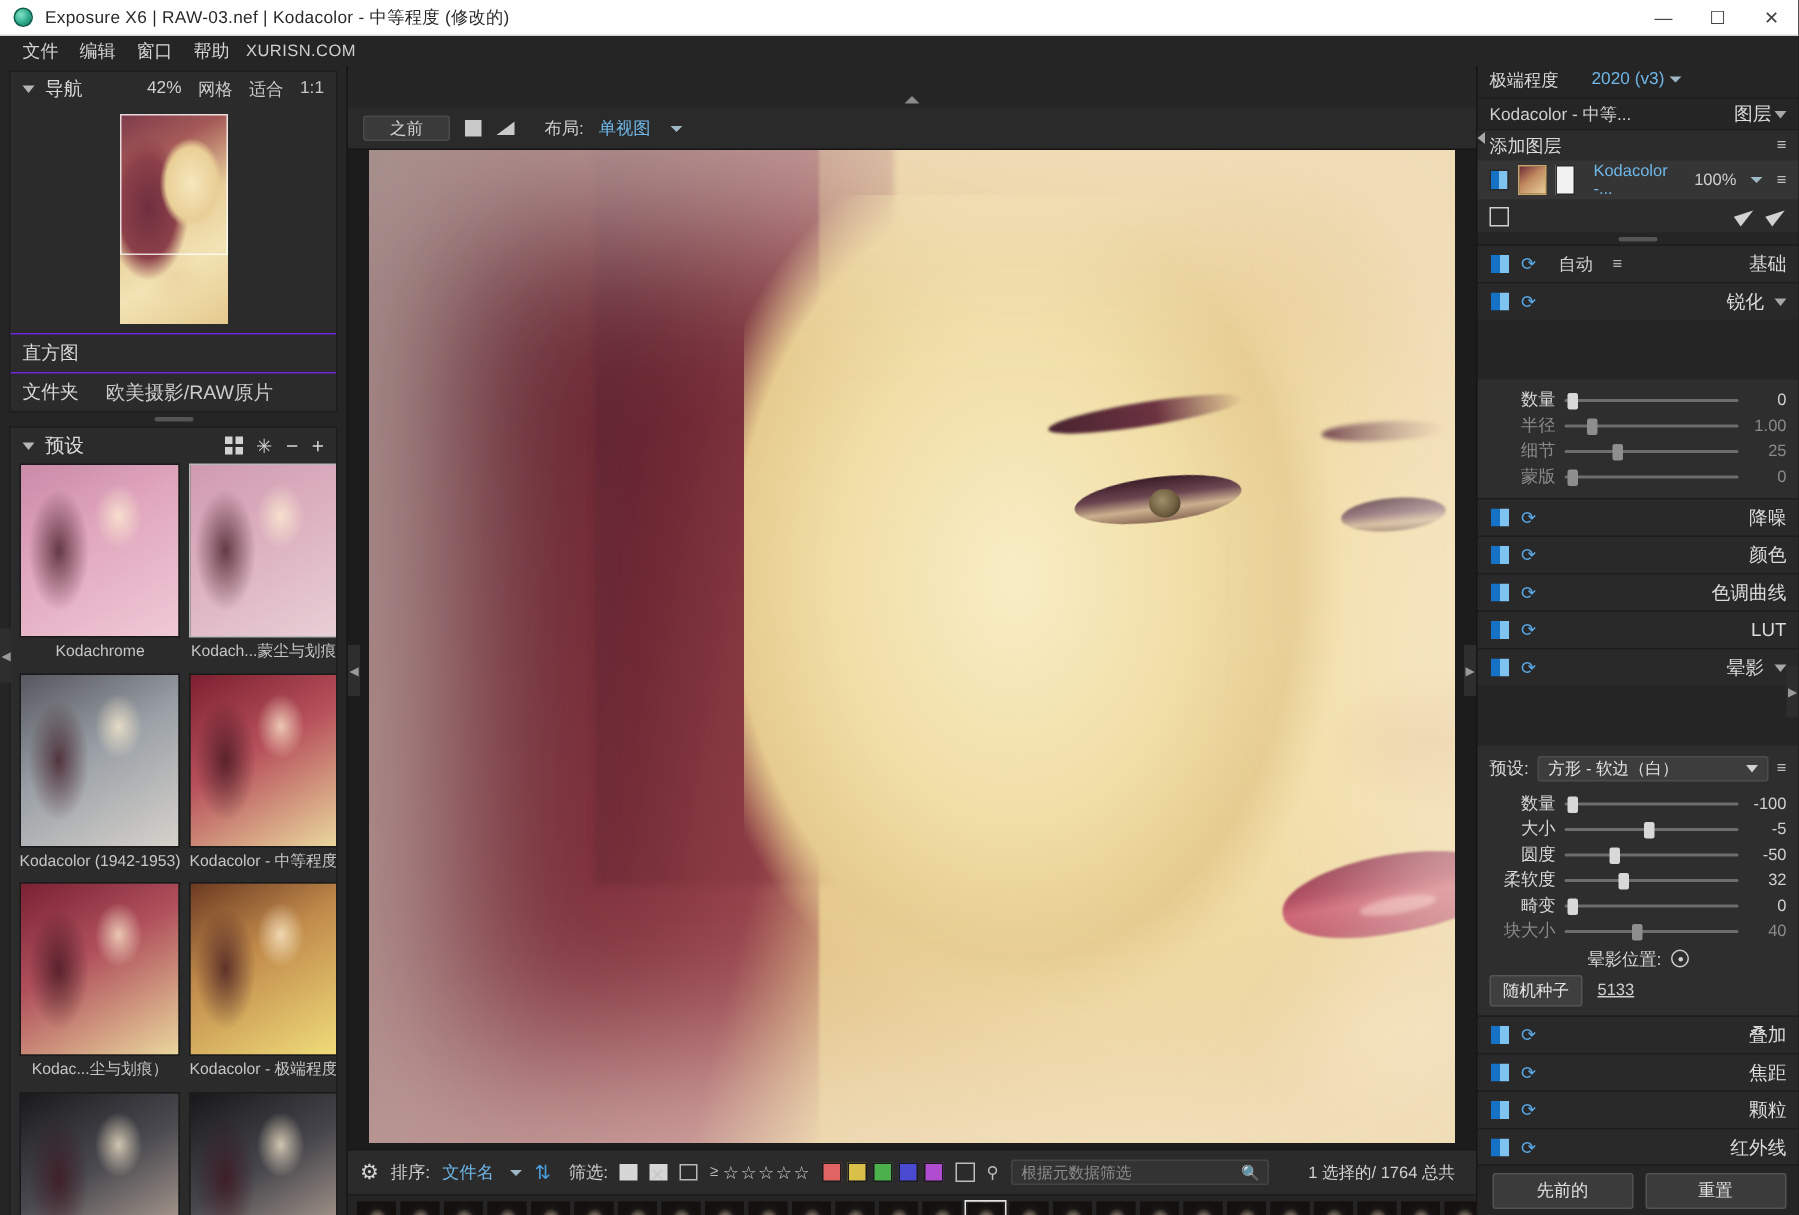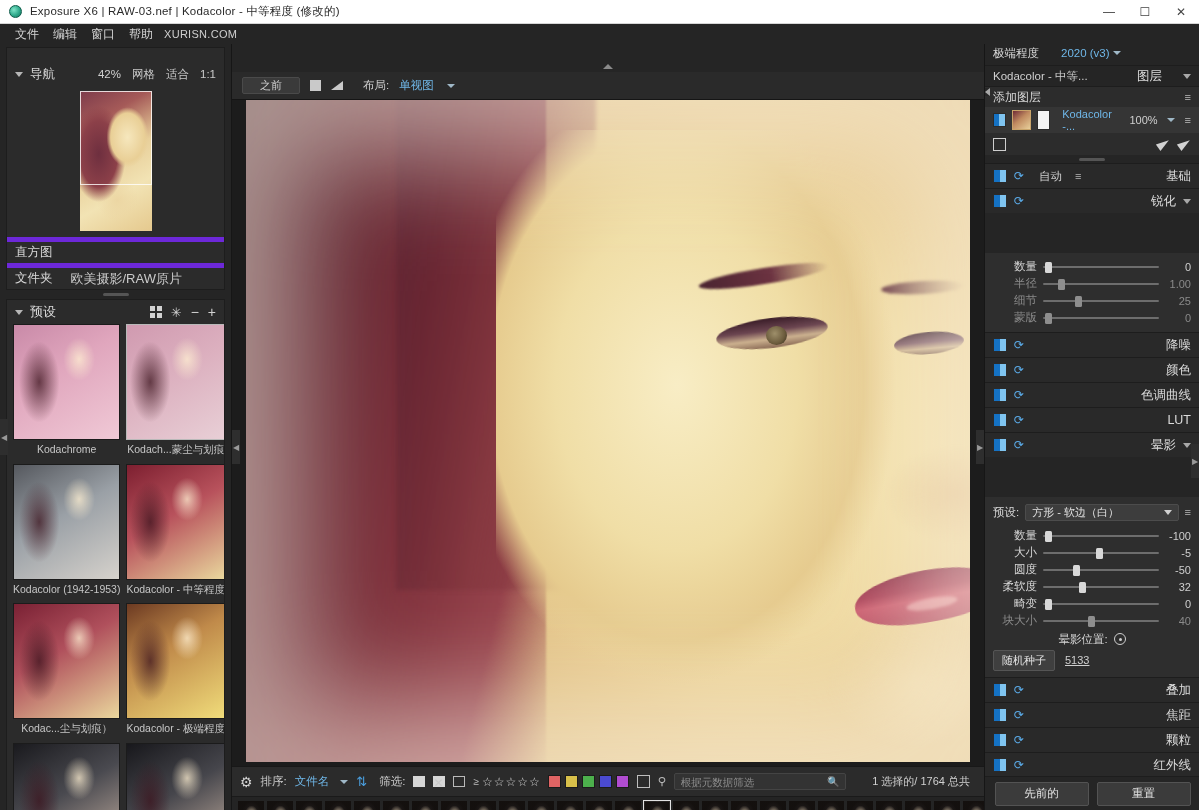--- a/index.html
+++ b/index.html
@@ -37,21 +37,21 @@
   .menu-watermark{ font-size:11px; color:#cfcfcf; margin-left:4px; letter-spacing:.3px; }
 
   
   .left{
     position:absolute; left:0; top:44px; width:232px; height:766px;
     background:#252525; border-right:1px solid #161616;
   }
   .panel{ background:#2b2b2b; margin:3px 6px 0 6px; border:1px solid #1d1d1d; }
   .panel-hd{
     height:22px; display:flex; align-items:center; padding:0 8px;
-    font-size:12.5px; color:#d8d8d8; background:#2b2b2b;margin-top:15px;
+    font-size:12.5px; color:#d8d8d8; background:#2b2b2b;
   }
   .tri{ width:0;height:0;margin-right:7px; }
   .tri.down{ border-left:4.5px solid transparent;border-right:4.5px solid transparent;border-top:5.5px solid #b6b6b6; }
   .tri.right{ border-top:4.5px solid transparent;border-bottom:4.5px solid transparent;border-left:5.5px solid #b6b6b6; }
   .hd-right{ margin-left:auto; display:flex; align-items:center; gap:11px; font-size:11.5px; color:#c9c9c9; }
   .hd-right .zoomval{ color:#d0d0d0; }
 
   .nav-body{ height:152px; background:#2b2b2b; display:flex; align-items:center; justify-content:center; }
   .nav-thumb{
     position:relative; width:72px; height:140px;
@@ -62,21 +62,21 @@
     position:absolute; inset:0;
     background:
       radial-gradient(ellipse 28px 40px at 66% 33%, #f6e7bd 0%, #e9cf96 60%, transparent 75%),
       radial-gradient(ellipse 34px 60px at 26% 45%, #6e2f3f 0%, #8c4049 55%, transparent 80%),
       radial-gradient(ellipse 30px 30px at 52% 78%, #ecd6a3 0%, transparent 70%);
   }
   .nav-crop{
     position:absolute; left:0; top:0; width:72px; height:94px;
     border:1px solid rgba(255,255,255,.8);
   }
-  .row-simple{ height:26px; display:flex; align-items:center; padding:0 8px; border-top:5px solid #6d28d9;text-align:center; }
+  .row-simple{ height:26px; display:flex; align-items:center; padding:0 8px; border-top:1px solid #6d28d9;text-align:center; }
   .row-simple .lbl{ font-size:12.5px; color:#d8d8d8; }
   .row-simple .val{ margin-left:18px; font-size:13px; color:#cbcbcb; }
 
   .splitter{ height:9px; display:flex; align-items:center; justify-content:center; }
   .splitter i{ display:block; width:26px; height:3px; background:#555; border-radius:2px; }
 
   
   .presets{ margin:0 6px; border:1px solid #1d1d1d; background:#2b2b2b; height:566px; position:relative; overflow:hidden; }
   .presets-hd{ height:24px; display:flex; align-items:center; padding:0 8px; }
   .presets-hd .ttl{ font-size:13px; color:#dcdcdc; }
@@ -234,21 +234,21 @@
   .sknob.dim{ background:#8e8e8e; }
   .sval{ width:32px; text-align:right; font-size:11px; color:#cfcfcf; }
   .sval.dim{ color:#8a8a8a; }
 
   .r-version{ display:flex; align-items:center; height:18px; padding:0 8px; }
   .r-version .v{ font-size:11.5px; color:#6fb7e8; margin-left:6px; }
 
   .r-title{ display:flex; align-items:center; height:22px; padding:0 8px; border-top:1px solid #1d1d1d;
             border-bottom:1px solid #1d1d1d; margin-top:3px; }
   .r-title .nm{ font-size:11.5px; color:#cfcfcf; }
-  .r-title .rt{ margin-left:auto; font-size:12.5px; color:#dcdcdc; display:flex; align-items:center; gap:21px; }
+  .r-title .rt{ margin-left:auto; font-size:12.5px; color:#dcdcdc; display:flex; align-items:center; gap:2px; }
 
   .layers{ background:#2c2c2c; margin:0; }
   .layer-hd{ height:20px; display:flex; align-items:center; padding:0 8px; font-size:12px; color:#d8d8d8; }
   .hamb{ margin-left:auto; color:#bdbdbd; font-size:11px; letter-spacing:0; }
   .layer-row{ height:26px; display:flex; align-items:center; padding:0 8px; gap:6px; background:#353535; }
   .tg{ width:14px;height:14px;border:1px solid #2a2a2a;
        background:linear-gradient(90deg,#1572c4 0%,#1572c4 48%,#7fc4f0 48%,#7fc4f0 100%); }
   .lthumb{ width:20px;height:20px;border:1px solid #c9a46a;
            background:linear-gradient(140deg,#6e2a36 0%,#c08a60 45%,#e8cf9a 100%); }
   .lmask{ width:14px;height:20px;background:#f2f2f2;border:1px solid #2a2a2a; }

